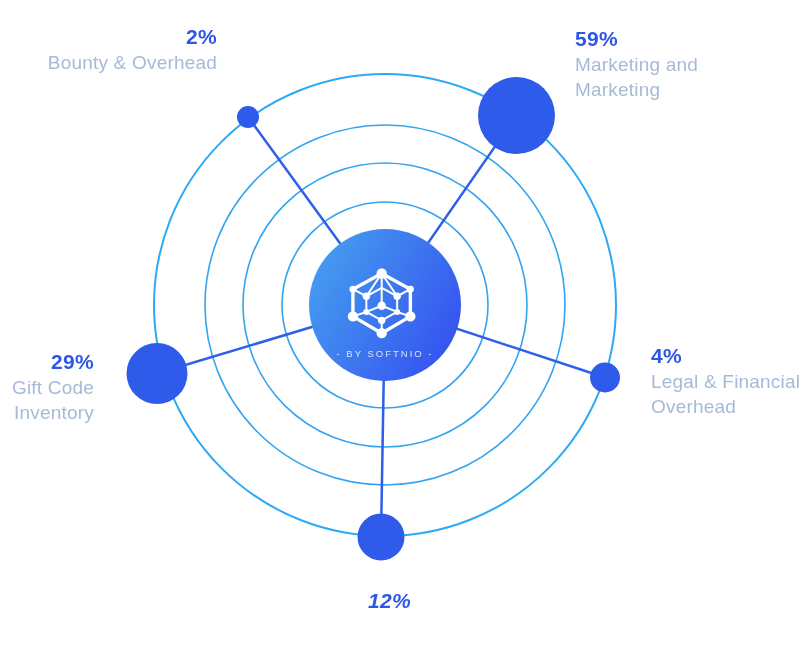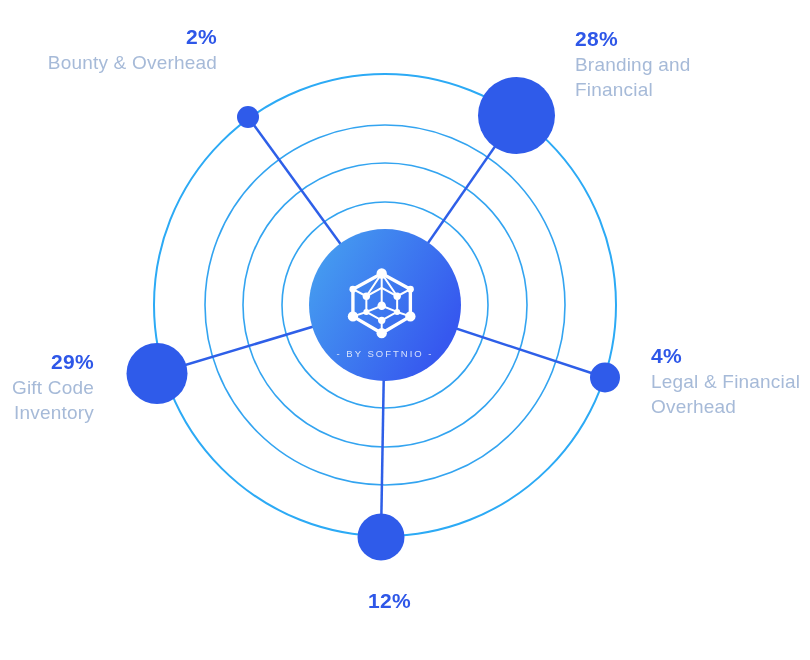--- a/index.html
+++ b/index.html
@@ -72,29 +72,29 @@
 
   <text x="385" y="357" text-anchor="middle" font-size="9.5" letter-spacing="2" fill="rgba(255,255,255,0.8)">- BY SOFTNIO -</text>
 </svg>
 
 <div class="callout align-r" style="right:593px;top:24px;width:220px;">
   <div class="pct">2%</div>
   <div class="lbl">Bounty &amp; Overhead</div>
 </div>
 
 <div class="callout align-l" style="left:575px;top:26px;width:130px;">
-  <div class="pct">28%</div>
-  <div class="lbl">Branding and Financial</div>
+  <div class="pct">59%</div>
+  <div class="lbl">Marketing and Marketing</div>
 </div>
 
 <div class="callout align-l" style="left:651px;top:343px;width:165px;">
   <div class="pct">4%</div>
   <div class="lbl">Legal &amp; Financial Overhead</div>
 </div>
 
 <div class="callout align-r" style="right:716px;top:349px;width:120px;">
   <div class="pct">29%</div>
   <div class="lbl">Gift Code Inventory</div>
 </div>
 
-<div class="callout align-l" style="left:368px;top:588px;width:220px;">
+<div class="callout align-l" style="left:368px;top:588px;width:220px;font-style:italic;">
   <div class="pct">12%</div>
 </div>
 
 </body></html>

